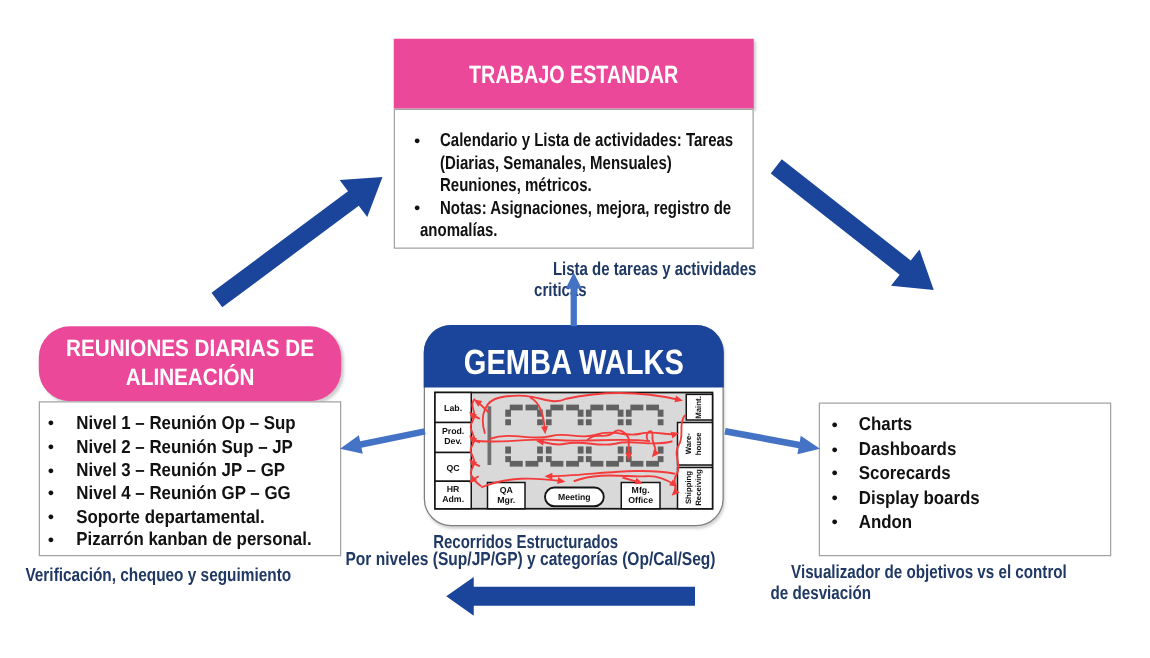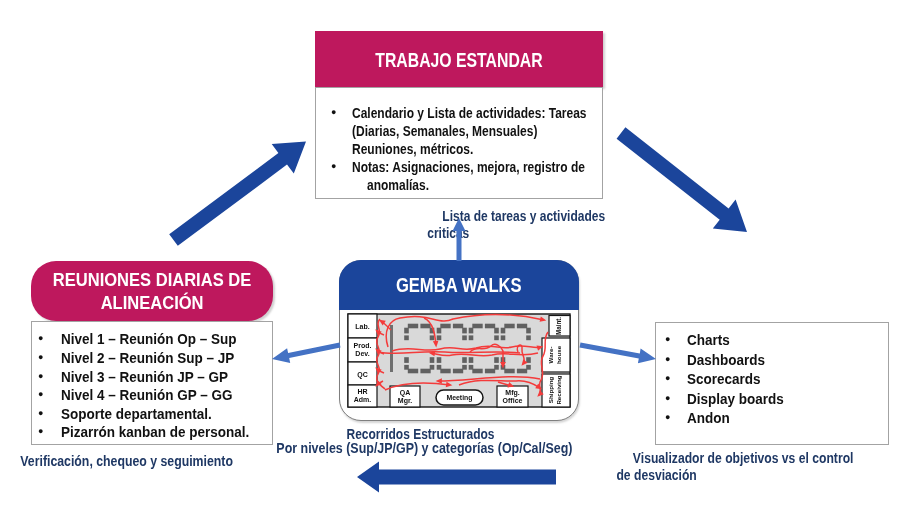--- a/index.html
+++ b/index.html
@@ -1,18 +1,18 @@
 <!DOCTYPE html>
 <html><head>
 <meta charset="utf-8">
 <style>
 html,body{margin:0;padding:0;}
 body{width:920px;height:526px;background:#ffffff;font-family:"Liberation Sans",sans-serif;overflow:hidden;}
 #canvas{position:relative;width:920px;height:526px;background:#fff;}
-.hdr{position:absolute;background:#be185d;color:#fff;font-weight:bold;text-align:center;box-shadow:2px 2px 2px rgba(150,150,150,.45);}
+.hdr{position:absolute;background:#ec4899;color:#fff;font-weight:bold;text-align:center;box-shadow:2px 2px 2px rgba(150,150,150,.45);}
 .body{position:absolute;background:#fff;border:1px solid #a3a3a3;}
 .sq{display:inline-block;white-space:nowrap;}
 .line{position:absolute;width:100%;text-align:center;}
 .cap{position:absolute;color:#1f3864;font-weight:bold;font-size:15px;}
 .bl{position:absolute;white-space:nowrap;font-weight:bold;color:#111;font-size:15px;}
 .dot{position:absolute;font-size:9px;top:3px;}
 svg{position:absolute;left:0;top:0;}
 </style>
 </head>
 <body>
@@ -22,21 +22,21 @@
   <div class="line" style="top:18px;font-size:20px;"><span class="sq" style="transform:scaleX(0.79);">TRABAJO ESTANDAR</span></div>
 </div>
 
 <div class="body" style="left:315px;top:87px;width:286px;height:110px;"></div>
 
 <div style="position:absolute;left:0;top:0;">
   <div class="bl" style="left:352px;top:104px;"><span class="dot" style="left:-21px;">●</span><span class="sq" style="transform:scaleX(0.80);transform-origin:0 50%;">Calendario y Lista de actividades: Tareas</span></div>
   <div class="bl" style="left:352px;top:122px;"><span class="sq" style="transform:scaleX(0.80);transform-origin:0 50%;">(Diarias, Semanales, Mensuales)</span></div>
   <div class="bl" style="left:352px;top:140px;"><span class="sq" style="transform:scaleX(0.80);transform-origin:0 50%;">Reuniones, métricos.</span></div>
   <div class="bl" style="left:352px;top:158px;"><span class="dot" style="left:-21px;">●</span><span class="sq" style="transform:scaleX(0.80);transform-origin:0 50%;">Notas: Asignaciones, mejora, registro de</span></div>
-  <div class="bl" style="left:367px;top:176px;"><span class="sq" style="transform:scaleX(0.80);transform-origin:0 50%;">anomalías.</span></div>
+  <div class="bl" style="left:336px;top:176px;"><span class="sq" style="transform:scaleX(0.80);transform-origin:0 50%;">anomalías.</span></div>
 </div>
 
 <div class="hdr" style="left:31px;top:261px;width:242px;height:60px;border-radius:25px;">
   <div class="line" style="top:8px;font-size:19px;"><span class="sq" style="transform:scaleX(0.87);">REUNIONES DIARIAS DE</span></div>
   <div class="line" style="top:31px;font-size:19px;"><span class="sq" style="transform:scaleX(0.87);">ALINEACIÓN</span></div>
 </div>
 
 <div class="body" style="left:31px;top:321px;width:240px;height:122px;"></div>
 
 <div style="position:absolute;left:0;top:0;">
@@ -59,21 +59,21 @@
   <div class="bl" style="left:687px;top:370px;"><span class="dot" style="left:-22px;">●</span><span class="sq" style="transform:scaleX(0.90);transform-origin:0 50%;">Scorecards</span></div>
   <div class="bl" style="left:687px;top:390px;"><span class="dot" style="left:-22px;">●</span><span class="sq" style="transform:scaleX(0.90);transform-origin:0 50%;">Display boards</span></div>
   <div class="bl" style="left:687px;top:409px;"><span class="dot" style="left:-22px;">●</span><span class="sq" style="transform:scaleX(0.90);transform-origin:0 50%;">Andon</span></div>
 </div>
 
 <div class="cap" style="left:607px;top:450px;width:320px;line-height:16.5px;"><span class="sq" style="transform:scaleX(0.81);">Visualizador de objetivos vs el control</span><br><span class="sq" style="transform:scaleX(0.81);">de desviación</span></div>
 
 <div style="position:absolute;left:339px;top:260px;width:240px;height:161px;background:#fff;border:1.5px solid #7f7f7f;border-radius:22px;box-sizing:border-box;box-shadow:1px 2px 2px rgba(150,150,150,.4);"></div>
 
 <div style="position:absolute;left:339px;top:260px;width:240px;height:50px;background:#1b459b;border-radius:22px 22px 0 0;color:#fff;font-weight:bold;text-align:center;">
-  <div class="line" style="top:14px;font-size:20px;"><span class="sq" style="transform:scaleX(0.83);">GEMBA WALKS</span></div>
+  <div class="line" style="top:14px;font-size:28px;"><span class="sq" style="transform:scaleX(0.83);">GEMBA WALKS</span></div>
 </div>
 
 <div class="cap" style="left:422px;top:207px;width:260px;line-height:17px;"><span class="sq" style="transform:scaleX(0.80);">Lista de tareas y actividades</span><br><span class="sq" style="transform:scaleX(0.80);">criticas</span></div>
 
 <div class="cap" style="left:328px;top:425px;width:240px;"><span class="sq" style="transform:scaleX(0.80);">Recorridos Estructurados</span></div>
 <div class="cap" style="left:246px;top:439px;width:400px;"><span class="sq" style="transform:scaleX(0.83);">Por niveles (Sup/JP/GP) y categorías (Op/Cal/Seg)</span></div>
 
 <svg width="920" height="526" viewBox="0 0 920 526">
   <defs>
     <marker id="ra" markerUnits="userSpaceOnUse" markerWidth="8" markerHeight="8" refX="4.6" refY="4.0" orient="auto">

